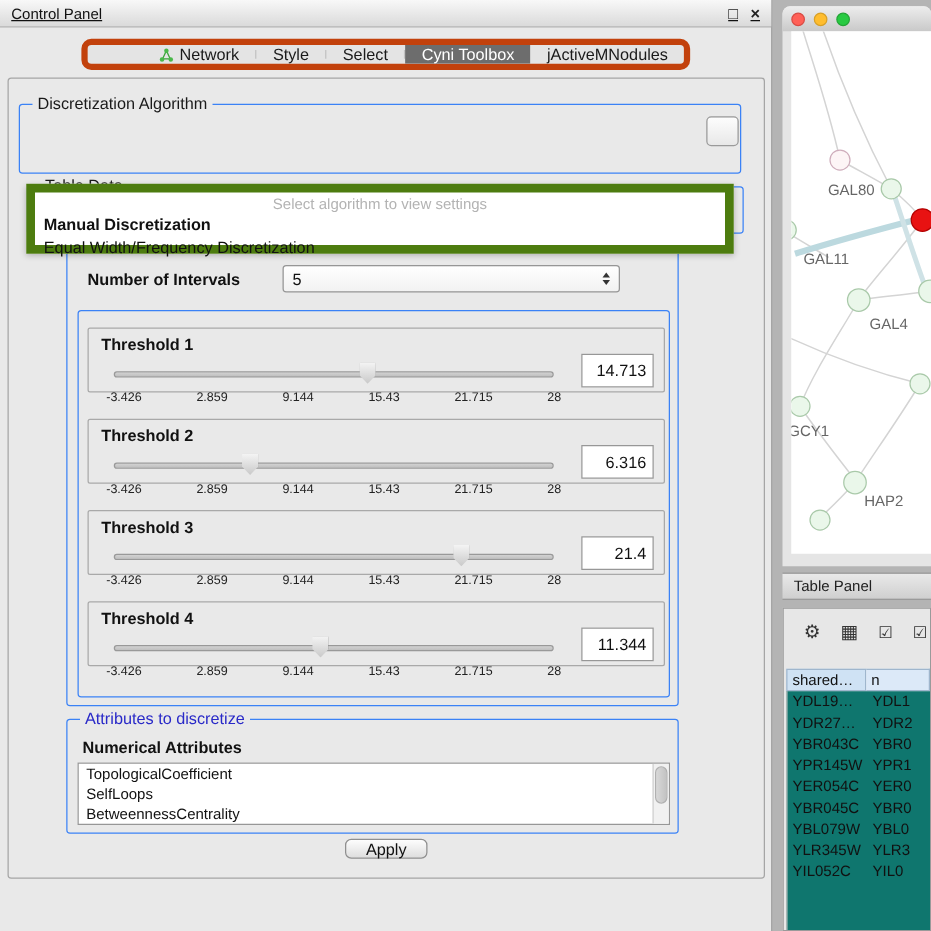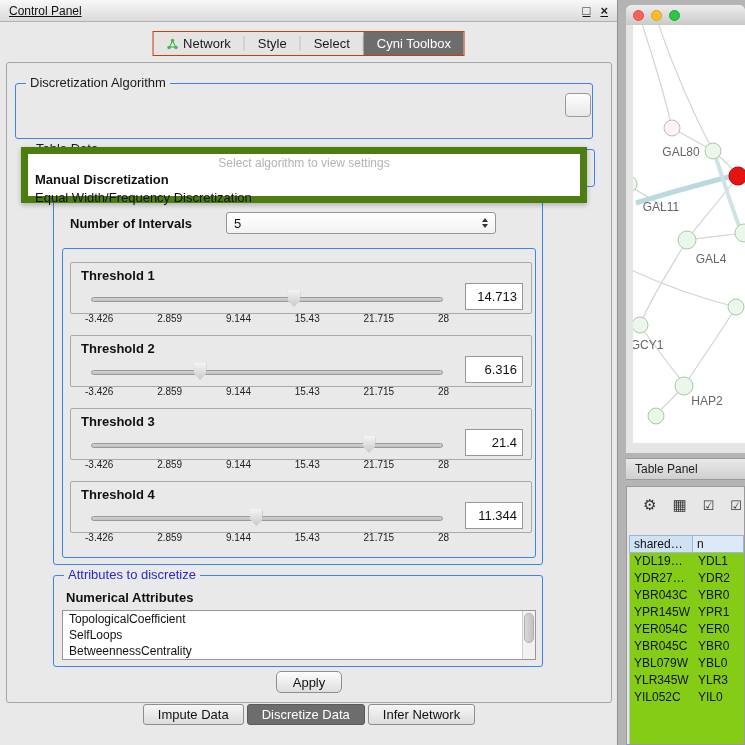--- a/index.html
+++ b/index.html
@@ -7,21 +7,21 @@
   body { font-family:"Liberation Sans", sans-serif; }
   .screen { position:relative; width:745px; height:745px; background:#b4b4b4; overflow:hidden; color:#111; font-size:13px; }
 
   
   .cp { position:absolute; left:0; top:0; width:618px; height:745px; background:#e9e9e9; border-right:1px solid #8f8f8f; }
   .titlebar { position:absolute; left:0; top:0; width:100%; height:22px; background:linear-gradient(#f8f8f8,#dadada); border-bottom:1px solid #b2b2b2; display:flex; align-items:center; padding:0 9px; font-size:12px;text-decoration:underline; }
   .titlebar .ttl { flex:1; }
   .win-btn { margin-left:10px; font-size:13px; font-weight:bold; color:#222; line-height:1; cursor:default; }
 
   
-  .tabbar { position:absolute; top:31px; left:50%; transform:translateX(-50%); display:flex; align-items:stretch; background:#e4e4e4; border:1px solid #c2410c; border-radius:0; height:25px; overflow:hidden; white-space:nowrap; }
+  .tabbar { position:absolute; top:31px; left:50%; transform:translateX(-50%); display:flex; align-items:stretch; background:#e4e4e4; border:5px solid #c2410c; border-radius:8px; height:25px; overflow:hidden; white-space:nowrap;padding-left:44px; }
   .tab { padding:0 13px; display:flex; align-items:center; gap:5px; font-size:13px; color:#1a1a1a; }
   .tab.selected { background:#6d6d6d; color:#fff; }
   .tab-sep { width:1px; background:#c2c2c2; margin:4px 0; }
 
   
   .inner { position:absolute; left:6px; top:62px; width:606px; height:641px; border:1px solid #a5a5a5; border-radius:3px; background:#e9e9e9; }
 
   .group { position:absolute; border:1px solid #3b82f6; border-radius:3px; }
   .legend { position:absolute; top:-8px; left:10px; background:#e9e9e9; padding:0 4px; font-size:13px; color:#1a1a1a; line-height:14px; }
   .legend.green { color:#2e9b2e; }
@@ -51,21 +51,21 @@
   .val-box { position:absolute; right:8px; top:20px; width:58px; height:27px; background:#fff; border:1px solid #979797; display:flex; align-items:center; justify-content:flex-end; padding:0 5px; font-size:13px; }
 
   .bold-label { position:absolute; font-weight:bold; font-size:13px; }
 
   
   .listbox { position:absolute; background:#fff; border:1px solid #979797; overflow:hidden; font-size:12px; }
   .li { height:16px; line-height:16px; padding:0 6px; white-space:nowrap; }
   .vscroll { position:absolute; right:0; top:0; bottom:0; width:13px; background:#f1f1f1; border-left:1px solid #d0d0d0; }
   .vthumb { position:absolute; left:1px; right:1px; top:2px; height:62%; background:linear-gradient(90deg,#d8d8d8,#c3c3c3); border:1px solid #b0b0b0; border-radius:6px; }
 
-  .apply-btn { position:absolute; left:50%; transform:translateX(-50%); top:608px; width:66px; height:22px; background:linear-gradient(#fdfdfd,#dedede); border:1px solid #8f8f8f; border-radius:5px; font-size:13px; display:flex; align-items:center; justify-content:center; }
+  .apply-btn { position:absolute; left:50%; transform:translateX(-50%); top:608px; width:66px; height:16px; background:linear-gradient(#fdfdfd,#dedede); border:1px solid #8f8f8f; border-radius:5px; font-size:13px; display:flex; align-items:center; justify-content:center; }
 
   .bottom-tabs { position:absolute; left:0; top:704px; width:618px; display:flex; justify-content:center; gap:3px; }
   .btab { height:21px; padding:0 14px; display:flex; align-items:center; font-size:13px; background:linear-gradient(#f6f6f6,#dcdcdc); border:1px solid #8e8e8e; border-radius:3px; }
   .btab.selected { background:#6d6d6d; color:#fff; border-color:#5a5a5a; }
 
   
   .netwin { position:absolute; left:626px; top:5px; width:119px; height:448px; background:#e5e5e5; border-radius:6px 6px 0 0; }
   .net-titlebar { position:absolute; left:0; top:0; width:100%; height:20px; background:linear-gradient(#ededed,#c9c9c9); border-radius:6px 6px 0 0; display:flex; align-items:center; padding-left:7px; gap:7px; }
   .tl { width:11px; height:11px; border-radius:50%; }
   .tl.red { background:#ff6057; border:1px solid #d94b44; }
@@ -75,21 +75,21 @@
 
   .tp-header { position:absolute; left:626px; top:458px; width:119px; height:22px; background:linear-gradient(#e9e9e9,#cfcfcf); border-top:1px solid #9a9a9a; border-bottom:1px solid #9a9a9a; display:flex; align-items:center; padding-left:9px; font-size:12px; color:#222; }
 
   .twin { position:absolute; left:626px; top:486px; width:119px; height:259px; background:#e7e7e7; border:1px solid #9a9a9a; }
   .t-toolbar { position:absolute; left:0; top:4px; width:100%; height:28px; display:flex; align-items:center; gap:16px; padding-left:16px; font-size:15px; color:#333; }
   .t-toolbar .small { font-size:13px; }
   .t-head { position:absolute; left:2px; top:48px; right:0; height:18px; display:flex; }
   .hc { height:100%; border:1px solid #9fb6cd; background:#cfe2f4; font-size:12px; display:flex; align-items:center; padding-left:4px; overflow:hidden; white-space:nowrap; }
   .hc.c1 { width:64px; }
   .hc.c2 { flex:1; border-left:none; background:#dce9f8; }
-  .t-body { position:absolute; left:2px; top:66px; right:0; bottom:0; background:#84cc16; border-left:1px solid #c4c4c4; overflow:hidden; }
+  .t-body { position:absolute; left:2px; top:66px; right:0; bottom:0; background:#0f766e; border-left:1px solid #c4c4c4; overflow:hidden; }
   .trow { display:flex; height:17px; line-height:17px; font-size:12px; }
   .tc1 { width:64px; padding-left:4px; overflow:hidden; white-space:nowrap; }
   .tc2 { flex:1; padding-left:4px; overflow:hidden; white-space:nowrap; }
 
   .net-icon { display:inline-block; width:12px; height:12px; }
 </style>
 </head>
 <body>
 
 <div class="screen">
@@ -120,20 +120,23 @@
           <span>Style</span>
         </div>
       <div class="tab-sep"></div>
       <div class="tab">
           <span>Select</span>
         </div>
       <div class="tab-sep"></div>
       <div class="tab selected">
           <span>Cyni Toolbox</span>
         </div>
+      <div class="tab">
+          <span>jActiveMNodules</span>
+        </div>
     </div>
 
     <div class="inner">
 
       <div class="group" style="left:8px; top:20px; width:578px; height:56px;">
         <span class="legend">Discretization Algorithm</span>
       </div>
       <div class="combo-frag"></div>
 
       <div class="overlay">
@@ -246,25 +249,20 @@
           <div class="li">BetweennessCentrality</div>
           <div class="vscroll">
               <div class="vthumb"></div>
             </div>
         </div>
       </div>
 
       <div class="apply-btn">Apply</div>
     </div>
 
-    <div class="bottom-tabs">
-      <div class="btab">Impute Data</div>
-      <div class="btab selected">Discretize Data</div>
-      <div class="btab">Infer Network</div>
-    </div>
   </div>
 
   <div class="netwin">
     <div class="net-titlebar">
       <span class="tl red"></span>
       <span class="tl yel"></span>
       <span class="tl grn"></span>
     </div>
     <div class="net-canvas">
       <svg width="112" height="418" viewBox="0 0 112 418">

